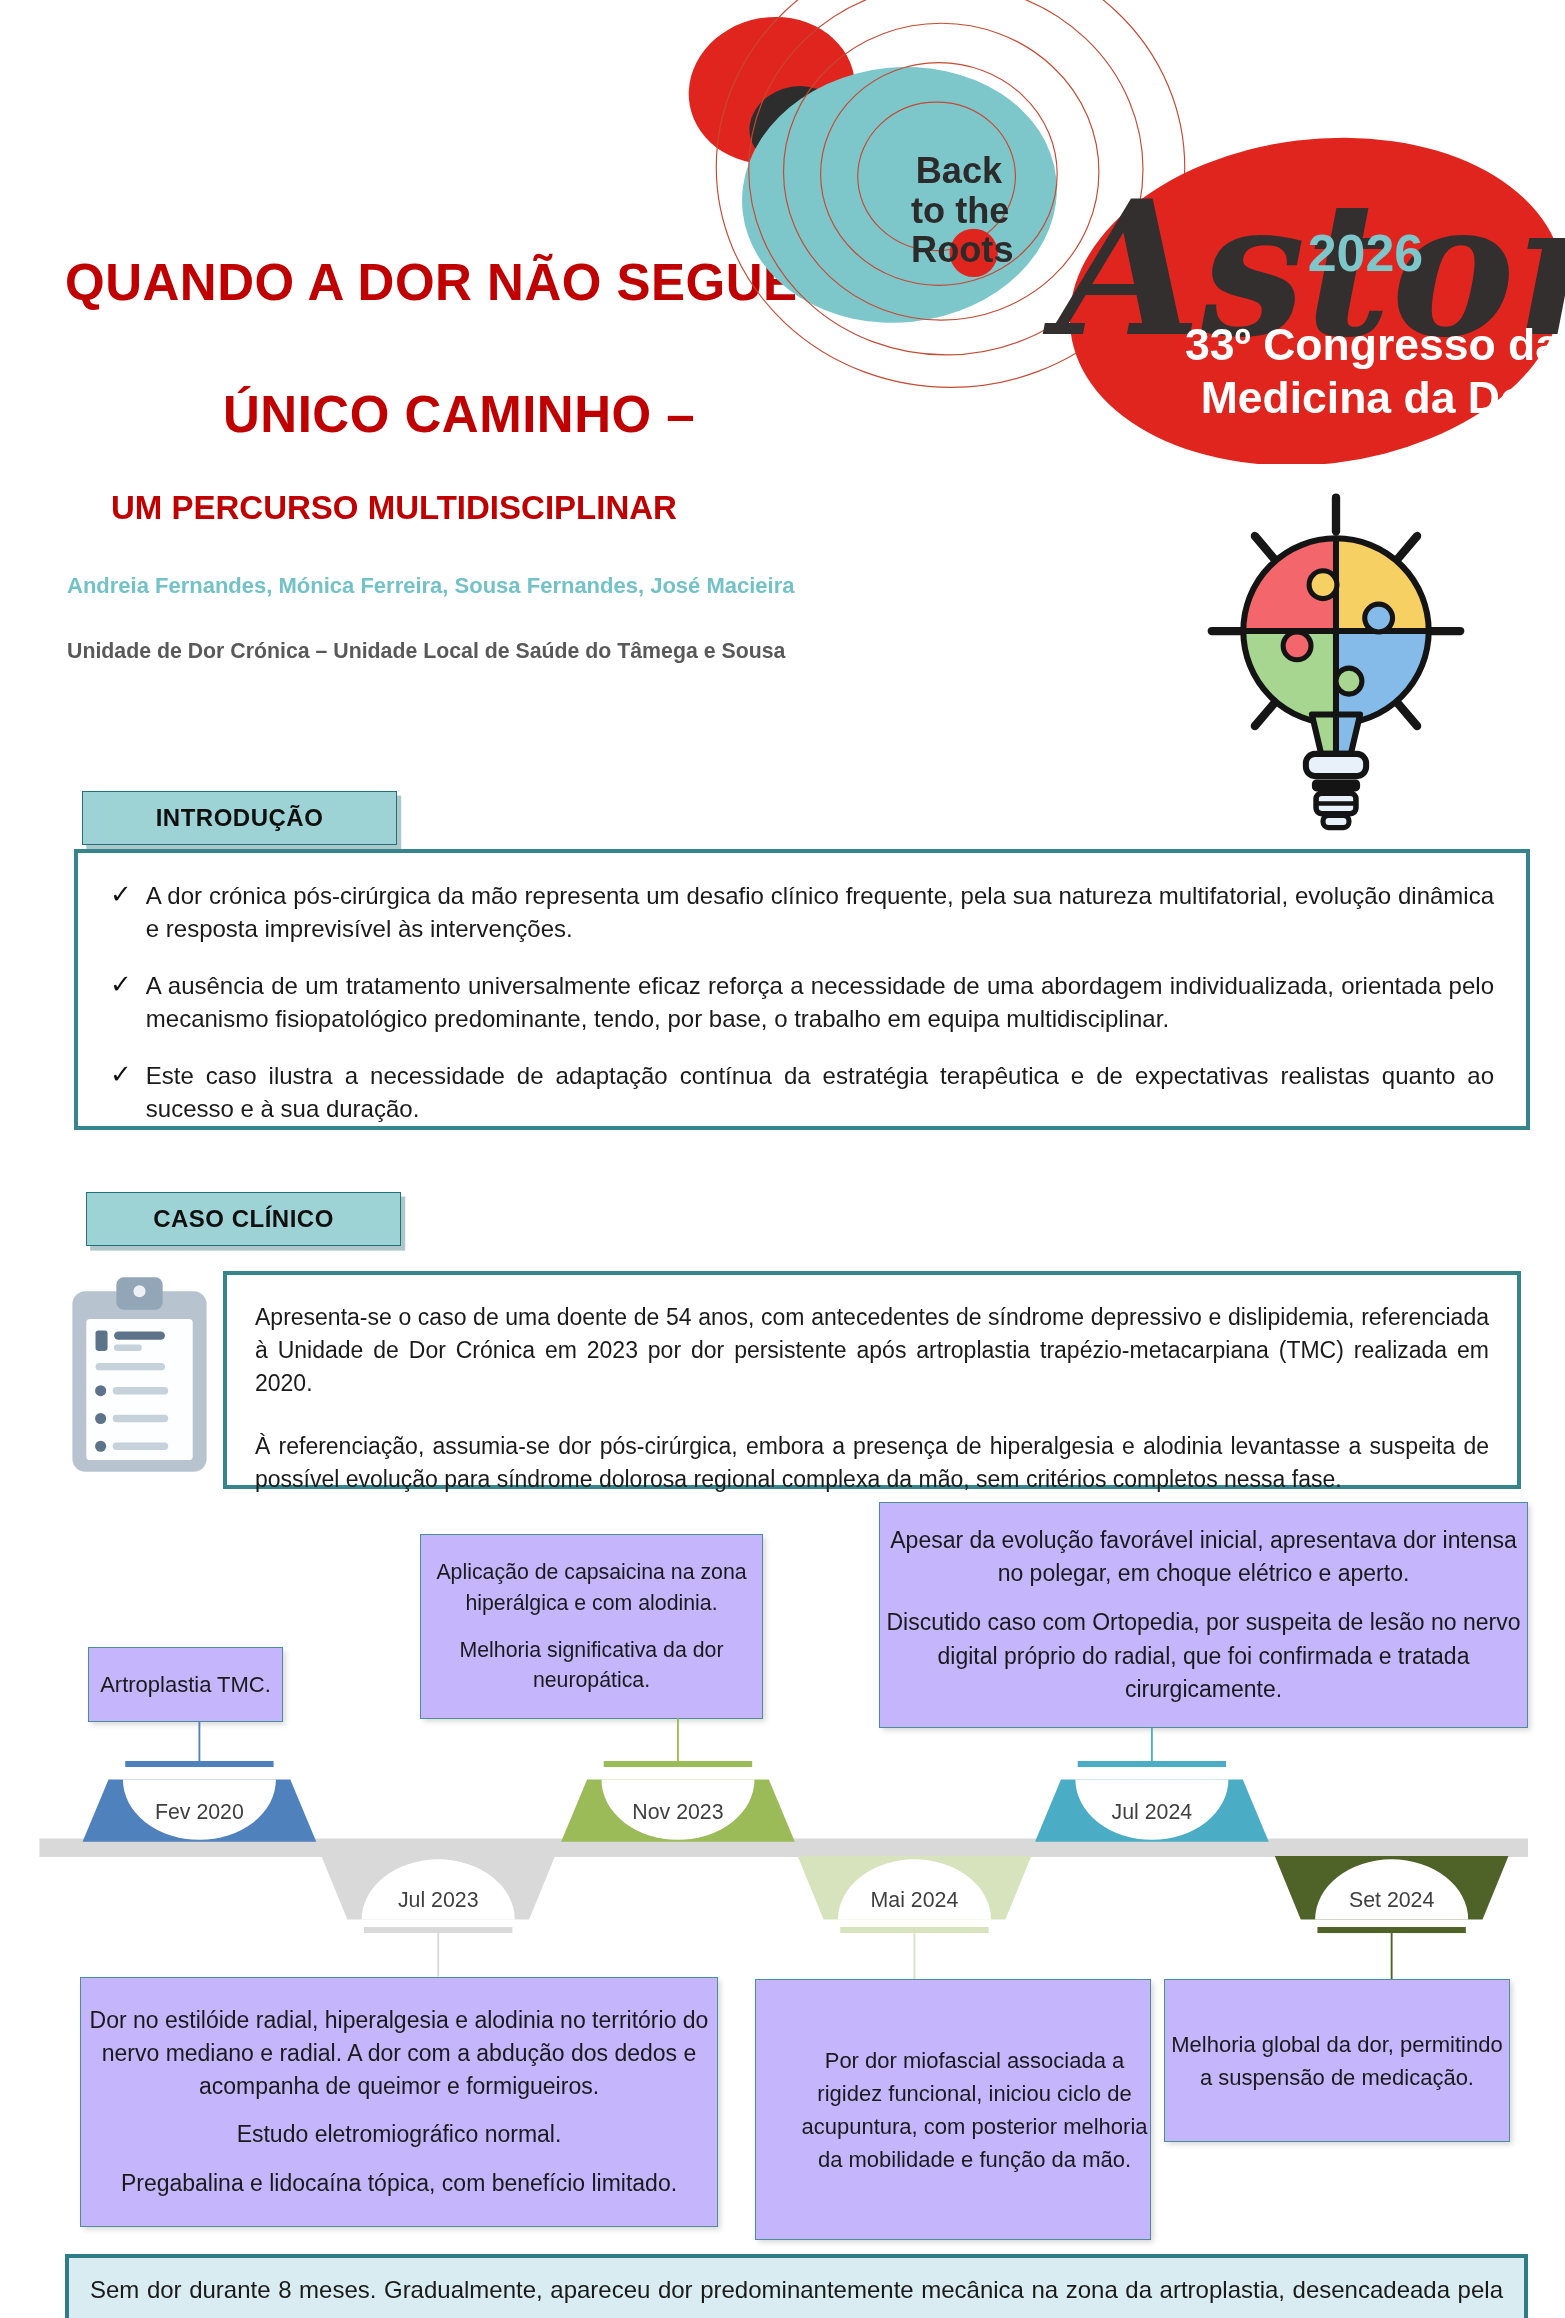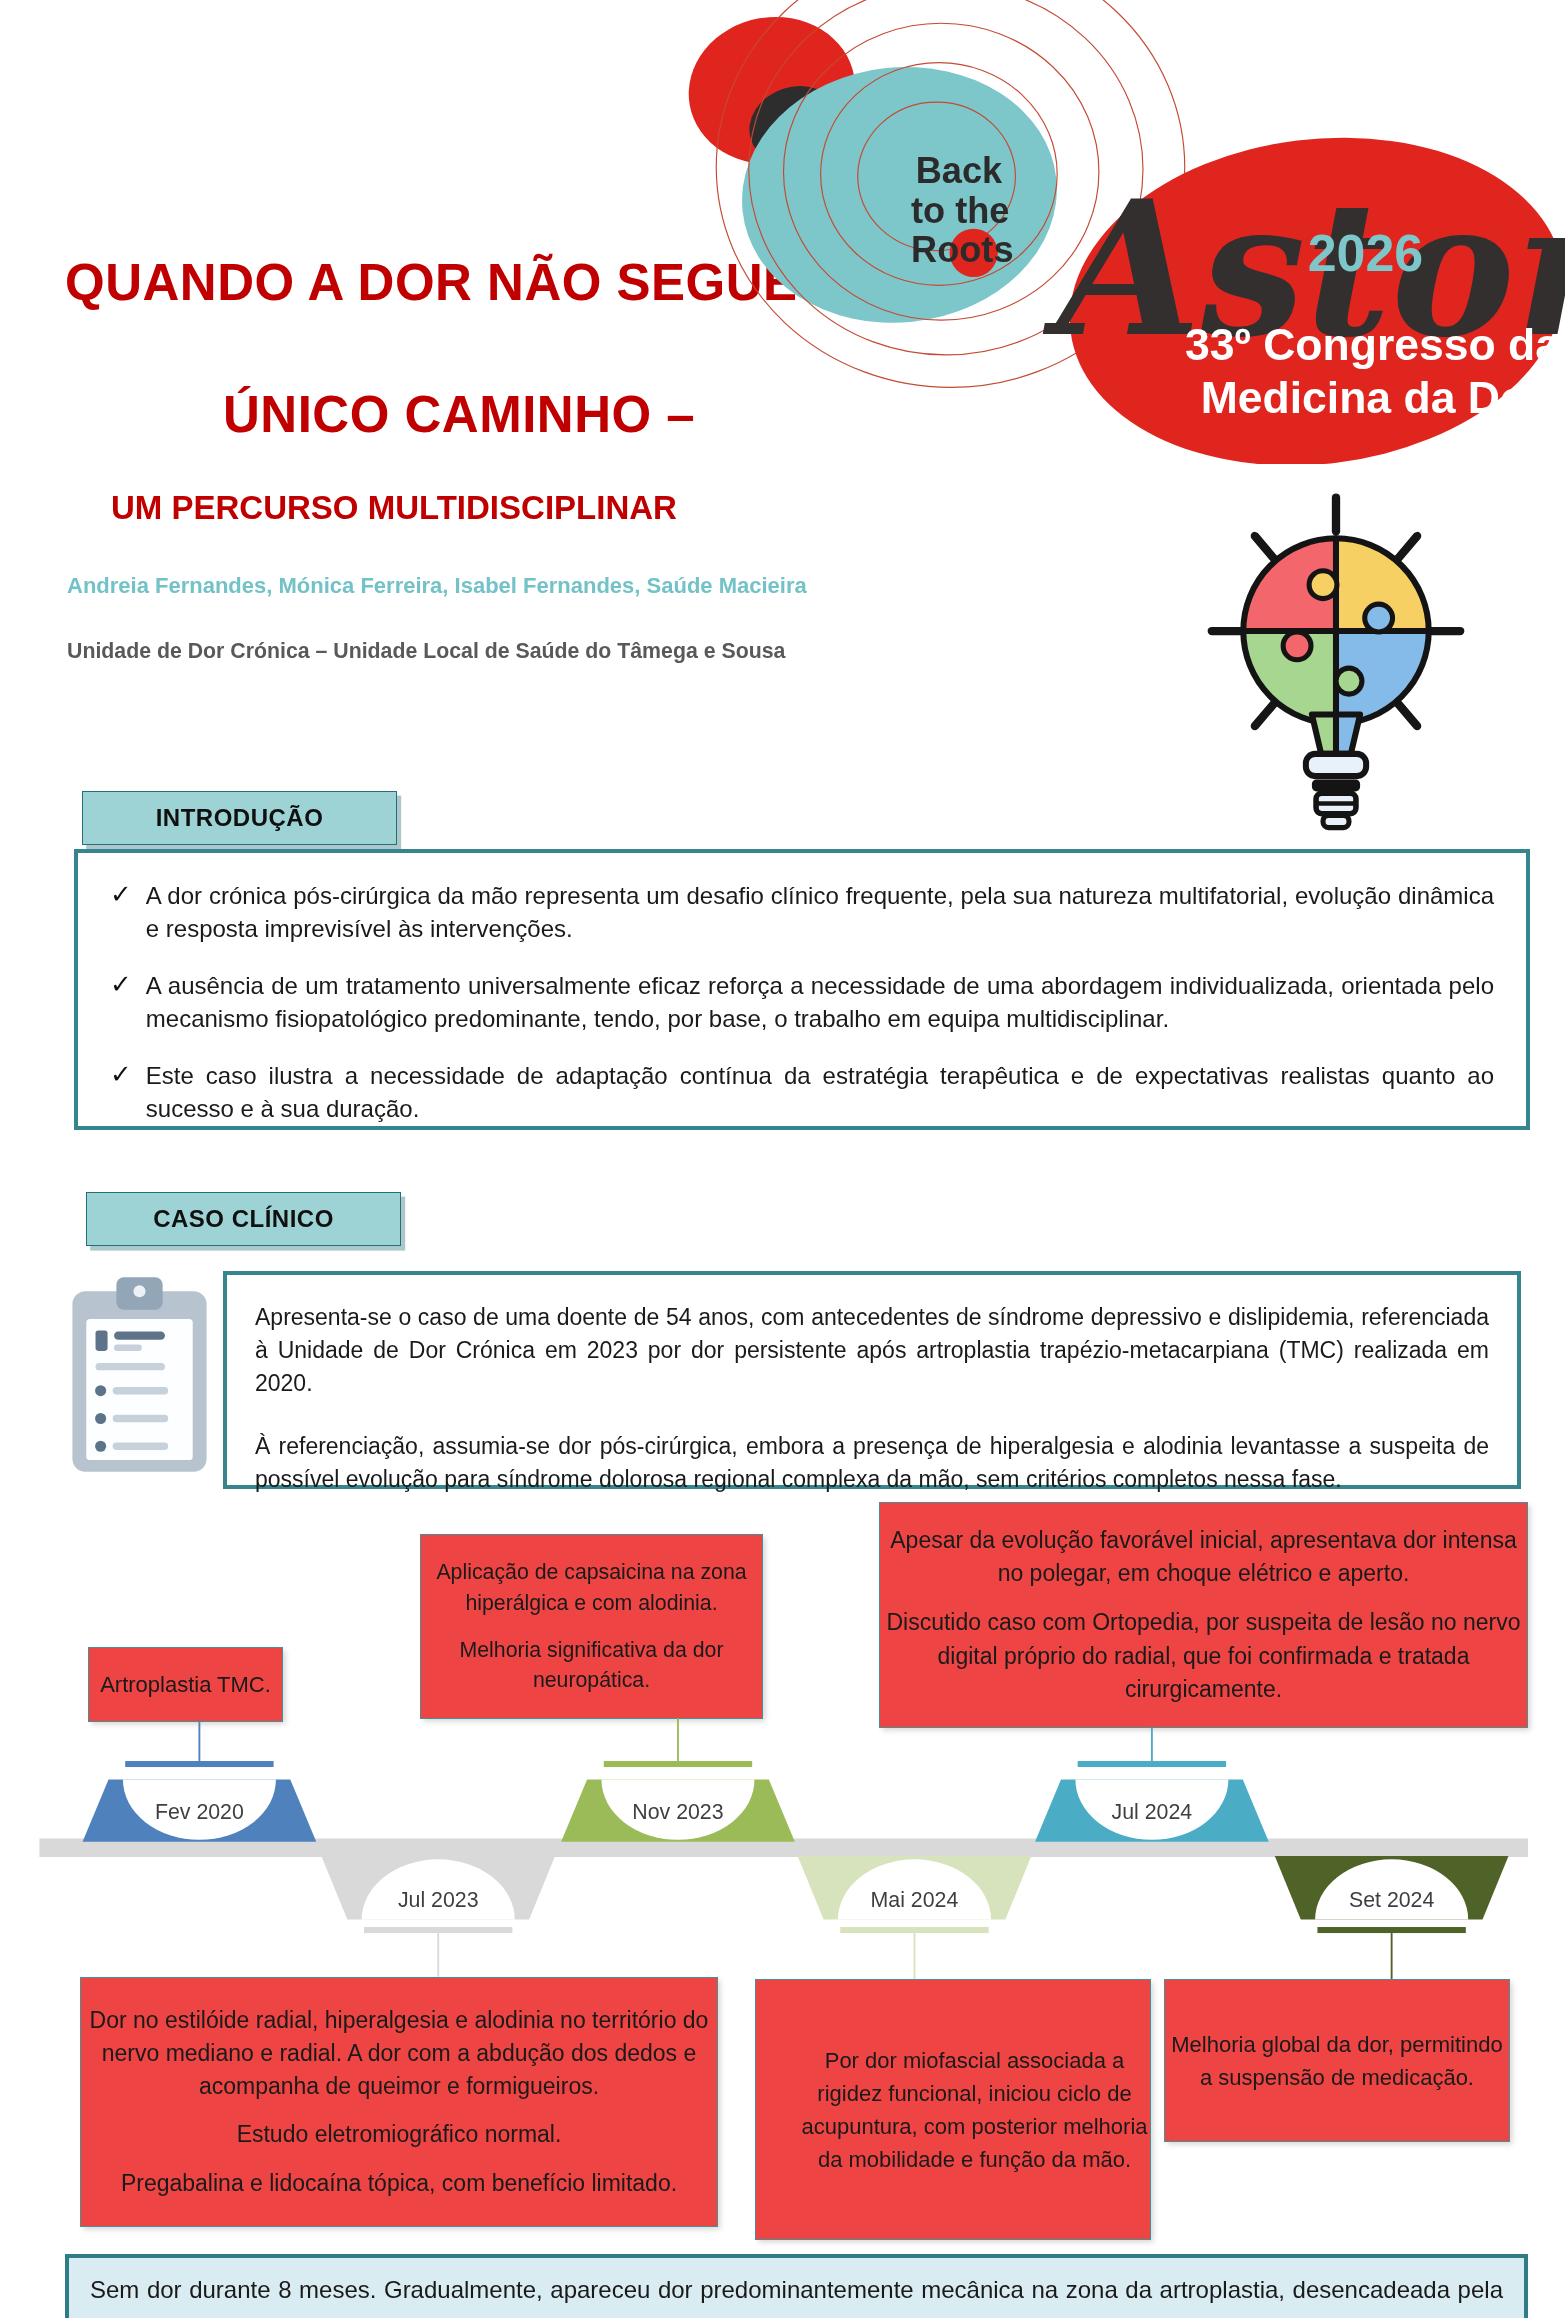--- a/index.html
+++ b/index.html
@@ -15,21 +15,21 @@
               font-size:24px;font-weight:bold;color:#101010;letter-spacing:0.5px;}
   .content-box{background:#fff;border:4.2px solid #36858D;box-sizing:border-box;
                display:flex;flex-direction:column;}
   .content-box p{margin:0;text-align:justify;}
   #intro-box{padding:25.5px 32px;gap:24px;}
   #intro-box .bullet{display:flex;gap:14px;}
   #intro-box p{font-size:24px;line-height:1.38;flex:1;}
   .check{font-size:26px;line-height:1.2;color:#111;}
   #caso-box{padding:25.5px 28px;gap:29px;}
   #caso-box p{font-size:23px;line-height:1.45;}
-  .tbox{background:#ef4444;border:1.4px solid #4A8F96;box-shadow:3.2px 3.2px 5.6px rgba(0,0,0,.16);
+  .tbox{background:#c4b5fd;border:1.4px solid #4A8F96;box-shadow:3.2px 3.2px 5.6px rgba(0,0,0,.16);
         box-sizing:border-box;display:flex;flex-direction:column;justify-content:center;
         align-items:center;text-align:center;gap:16px;}
   .tbox p{margin:0;}
   #tbox-artro p{font-size:22px;}
   #tbox-capsa p{font-size:21.3px;line-height:1.45;}
   #tbox-apesar p{font-size:23px;line-height:1.45;}
   #tbox-jul23 p{font-size:23px;line-height:1.42;}
   #tbox-mai p{font-size:22px;line-height:1.5;}
   #tbox-set p{font-size:22px;line-height:1.5;}
   #summary-band{background:#D9ECF1;border:4.6px solid #2E7D86;box-sizing:border-box;
@@ -44,21 +44,21 @@
                  font-family:"Liberation Sans",sans-serif;}
 </style>
 </head>
 <body>
 
 <div id="poster">
 
   <div class="abs title1" style="left:65px;top:253px;">QUANDO A DOR NÃO SEGUE UM</div>
   <div class="abs title1" style="left:223px;top:385px;">ÚNICO CAMINHO –</div>
   <div class="abs title3" style="left:111px;top:489px;">UM PERCURSO MULTIDISCIPLINAR</div>
-  <div class="abs authors" style="left:67px;top:573px;">Andreia Fernandes, Mónica Ferreira, Isabel Fernandes, Saúde Macieira</div>
+  <div class="abs authors" style="left:67px;top:573px;">Andreia Fernandes, Mónica Ferreira, Sousa Fernandes, José Macieira</div>
   <div class="abs affil" style="left:67px;top:639px;">Unidade de Dor Crónica – Unidade Local de Saúde do Tâmega e Sousa</div>
 
   <svg class="abs" style="left:649px;top:0;" width="917" height="464" viewBox="0 0 1977 1000">
     <ellipse cx="265" cy="195" rx="180" ry="158" fill="#E0251F" transform="rotate(-10 265 195)"></ellipse>
     <ellipse cx="315" cy="270" rx="100" ry="83" fill="#2D2D2D" transform="rotate(-18 315 270)"></ellipse>
     <ellipse cx="540" cy="420" rx="340" ry="275" fill="#7DC7CB" transform="rotate(-6 540 420)"></ellipse>
     <g stroke="#C44A33" stroke-width="2.5" fill="none">
       <ellipse cx="620" cy="380" rx="170" ry="160"></ellipse>
       <ellipse cx="625" cy="375" rx="255" ry="240"></ellipse>
       <ellipse cx="630" cy="370" rx="340" ry="320"></ellipse>

